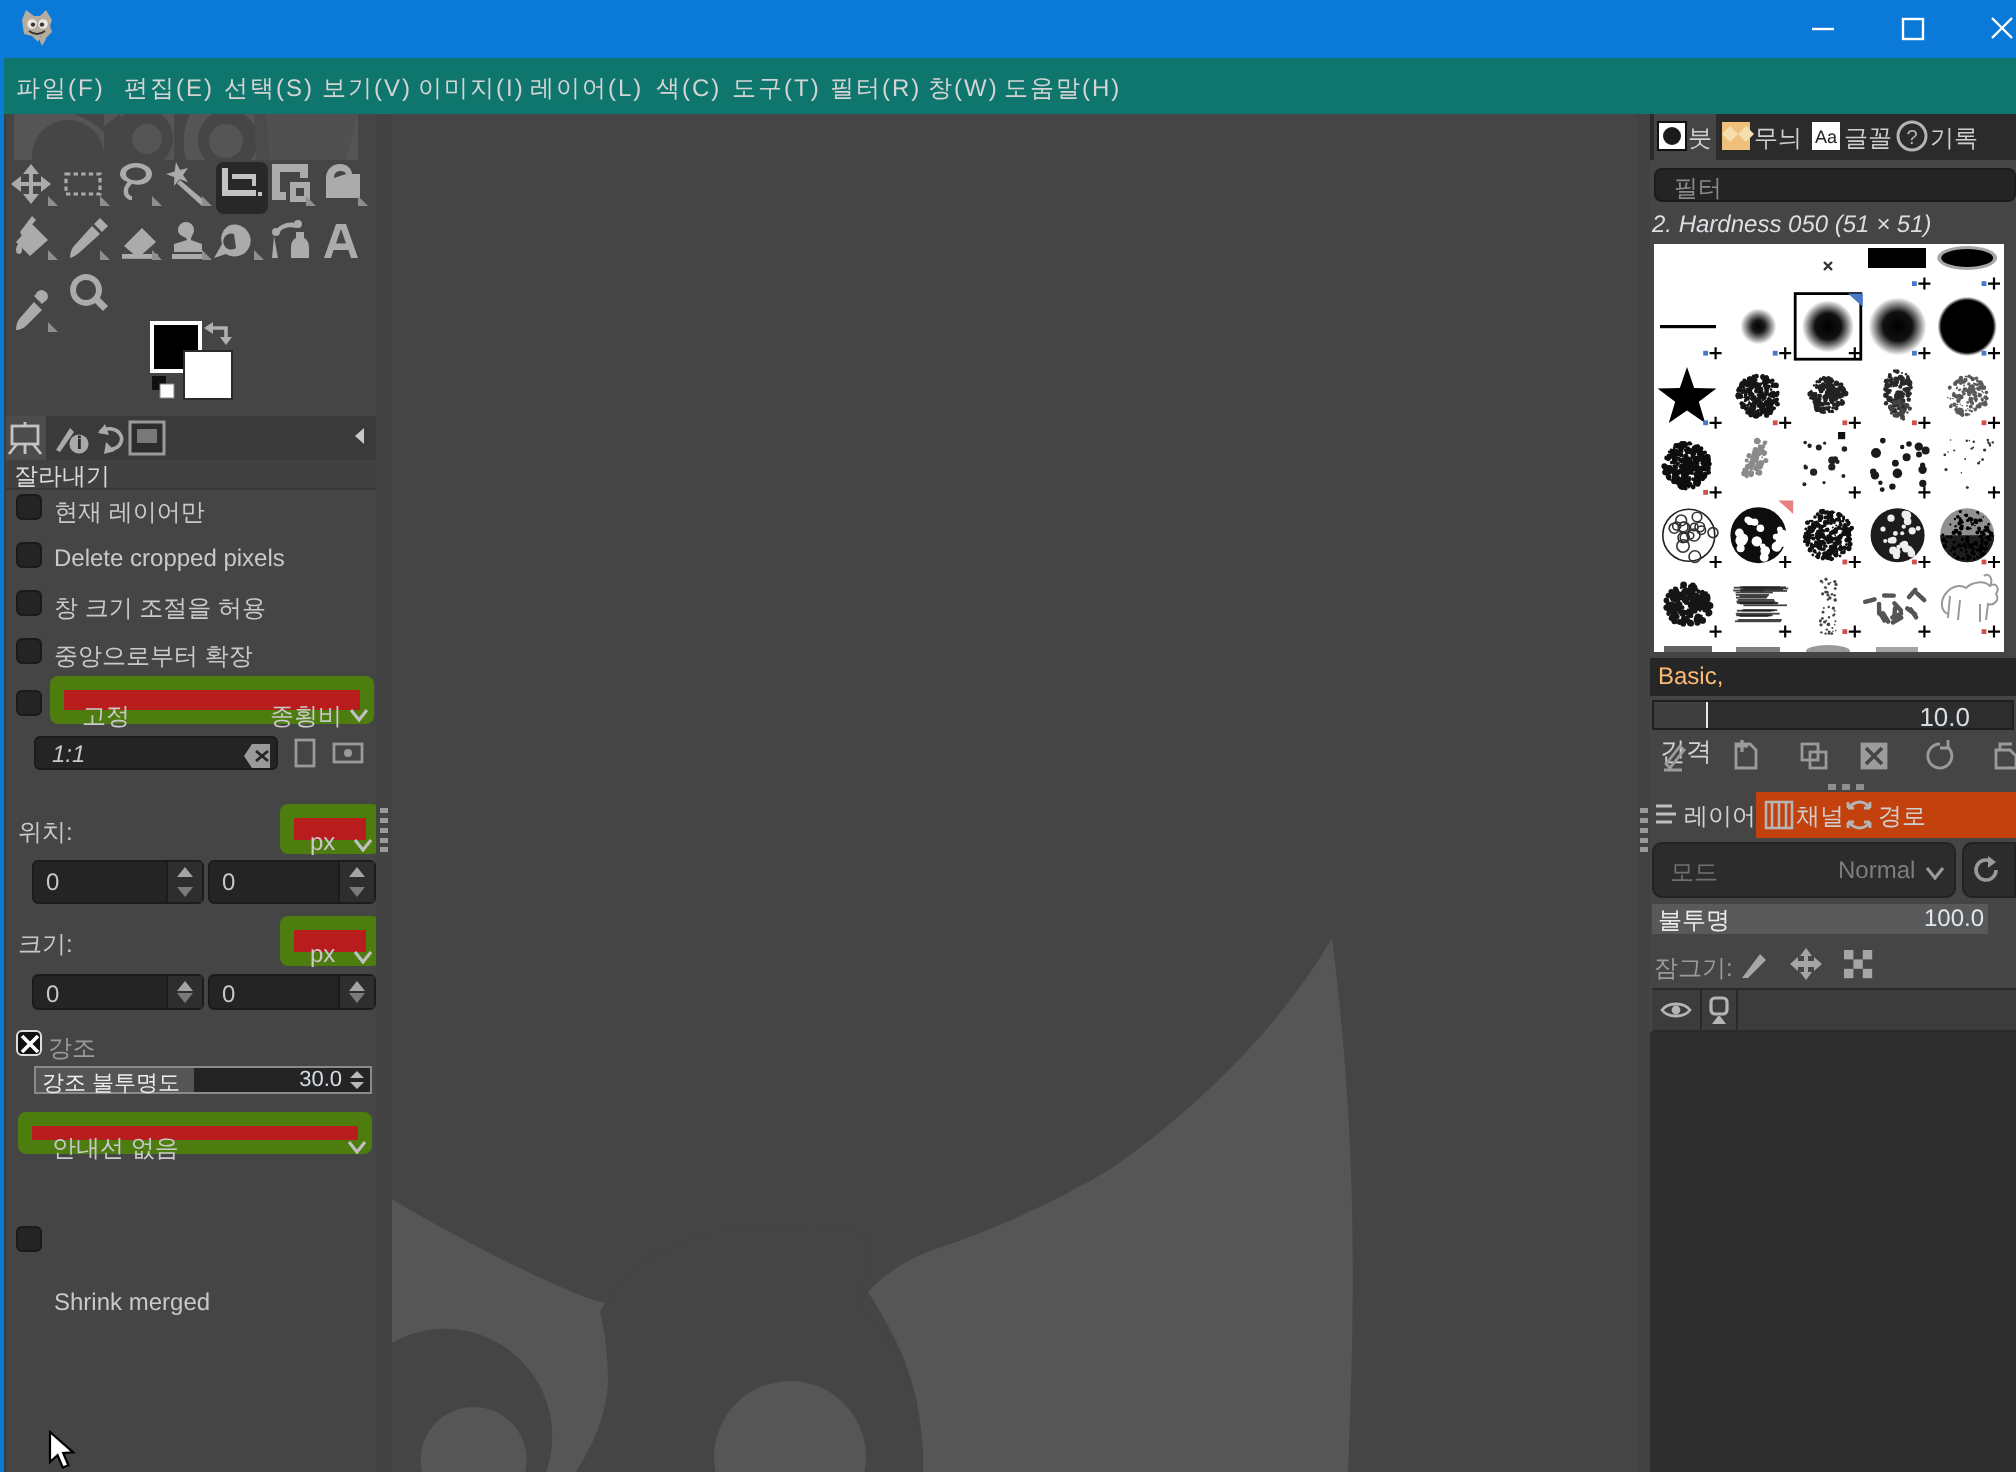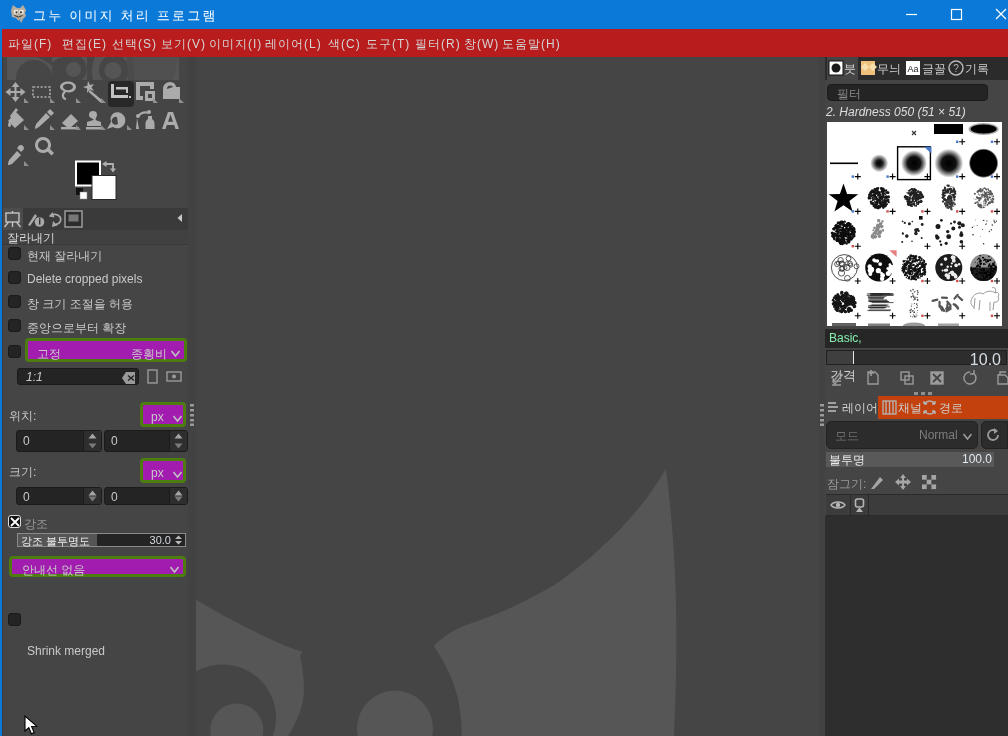--- a/index.html
+++ b/index.html
@@ -2,39 +2,38 @@
 <html><head>
 <meta charset="utf-8">
 <style>
 html,body{margin:0;padding:0;}
 body{width:1008px;height:736px;overflow:hidden;background:#454545;
   font-family:"Liberation Sans",sans-serif;}
 #win{position:absolute;left:0;top:0;width:1008px;height:736px;}
 .abs{position:absolute;}
 #titlebar{left:0;top:0;width:1008px;height:29px;background:#0b79d8;}
 #title{left:33px;top:7px;font-size:13px;color:#fff;white-space:nowrap;letter-spacing:2.2px;}
-#menubar{left:0;top:29px;width:1008px;height:28px;background:#b91c1c;border-bottom:1px solid #3d3d3d;}
+#menubar{left:0;top:29px;width:1008px;height:28px;background:#0f766e;border-bottom:1px solid #3d3d3d;}
 .mi{position:absolute;top:7px;font-size:12px;color:#d4d4d4;white-space:nowrap;letter-spacing:1px;}
 #blueedge{left:0;top:29px;width:2px;height:707px;background:#0b79d8;}
 #leftdock{left:2px;top:57px;width:186px;height:679px;background:#454545;}
 #lsplit{left:188px;top:57px;width:8px;height:679px;background:#424242;}
 #canvas{left:196px;top:57px;width:623px;height:679px;background:#454545;overflow:hidden;}
 #rsplit{left:819px;top:57px;width:6px;height:679px;background:#424242;}
 #rightdock{left:825px;top:57px;width:183px;height:679px;background:#454545;}
 .lbl{position:absolute;font-size:12px;color:#c9c9c9;white-space:nowrap;}
 .chk{position:absolute;width:13px;height:13px;background:#242424;border-radius:3px;border:1px solid #1a1a1a;box-sizing:border-box;}
-.dd{position:absolute;background:#a21caf;border:3px solid #4d7c0f;border-radius:4px;box-sizing:border-box;padding-left:36px;}
+.dd{position:absolute;background:#b91c1c;border:7px solid #4d7c0f;border-radius:4px;box-sizing:border-box;padding-left:36px;}
 .entry{position:absolute;background:#242424;border:1px solid #1b1b1b;border-radius:3px;box-sizing:border-box;}
 .ddarrow{position:absolute;width:9px;height:9px;}
 </style>
 </head>
 <body>
 <div id="win">
   <div id="titlebar" class="abs"></div>
-  <div id="title" class="abs">그누 이미지 처리 프로그램</div>
   <div id="menubar" class="abs">
     <span class="mi" style="left:8px">파일(F)</span>
     <span class="mi" style="left:62px">편집(E)</span>
     <span class="mi" style="left:112px">선택(S)</span>
     <span class="mi" style="left:161px">보기(V)</span>
     <span class="mi" style="left:209px">이미지(I)</span>
     <span class="mi" style="left:265px">레이어(L)</span>
     <span class="mi" style="left:328px">색(C)</span>
     <span class="mi" style="left:366px">도구(T)</span>
     <span class="mi" style="left:415px">필터(R)</span>
@@ -183,21 +182,21 @@
       </svg>
       <svg class="abs" style="left:171px;top:3px" width="13" height="14" viewBox="0 0 13 14">
           <path d="M9,3 L4.5,7 L9,11 Z" fill="#c9c9c9"></path>
         </svg>
     </div>
     <div class="abs" style="left:0;top:173px;width:186px;height:14px;background:#414141;border-bottom:1px solid #383838">
       <span style="position:absolute;left:5px;top:0;font-size:12px;font-weight:normal;color:#dadada">잘라내기</span>
     </div>
 
     <div class="chk" style="left:6px;top:190px"></div>
-      <span class="lbl" style="left:25px;top:191px">현재 잘라내기</span>
+      <span class="lbl" style="left:25px;top:191px">현재 레이어만</span>
     <div class="chk" style="left:6px;top:214px"></div>
       <span class="lbl" style="left:25px;top:215px">Delete cropped pixels</span>
     <div class="chk" style="left:6px;top:238px"></div>
       <span class="lbl" style="left:25px;top:239px">창 크기 조절을 허용</span>
     <div class="chk" style="left:6px;top:262px"></div>
       <span class="lbl" style="left:25px;top:263px">중앙으로부터 확장</span>
     <div class="chk" style="left:6px;top:288px"></div>
     <div class="dd" style="left:23px;top:281px;width:162px;height:24px">
       <span class="lbl" style="left:9px;top:5px">고정</span>
       <span class="lbl" style="left:103px;top:5px">종횡비</span>
@@ -325,21 +324,21 @@
         <rect x="81" y="4" width="14" height="14" fill="#fff"></rect>
         <text x="82.5" y="14.5" font-size="9" fill="#222" font-family="Liberation Sans">Aa</text>
         <circle cx="131" cy="11" r="7" fill="none" stroke="#b5b5b5" stroke-width="1.5"></circle>
         <text x="128.2" y="14.8" font-size="10" fill="#b5b5b5" font-family="Liberation Sans">?</text>
       </svg>
       <span class="lbl" style="left:19px;top:4px;color:#cfcfcf">붓</span>
       <span class="lbl" style="left:52px;top:4px;color:#cfcfcf">무늬</span>
       <span class="lbl" style="left:97px;top:4px;color:#cfcfcf">글꼴</span>
       <span class="lbl" style="left:140px;top:4px;color:#cfcfcf">기록</span>
     </div>
-    <div class="entry" style="left:2px;top:27px;width:161px;height:17px;border-radius:4px">
+    <div class="entry" style="left:2px;top:27px;width:181px;height:17px;border-radius:4px">
       <span class="lbl" style="left:9px;top:1px;color:#8a8a8a">필터</span>
     </div>
     <span class="lbl" style="left:1px;top:48px;font-style:italic;color:#dcdee2">2. Hardness 050 (51 × 51)</span>
 
     <div class="abs" style="left:2px;top:65px;width:175px;height:204px;background:#ffffff;overflow:hidden">
       <svg width="175" height="204" viewBox="0 0 175 204">
           <defs>
 <radialGradient id="soft1">
               <stop offset="0%" stop-color="#000"></stop>
               <stop offset="35%" stop-color="#1a1a1a"></stop>
@@ -2376,26 +2375,26 @@
           <rect x="94.2" y="192.60000000000002" width="2.4" height="2.4" fill="#d05050"></rect>
           <path d="M97.4,193.8 L103.4,193.8 M100.4,190.8 L100.4,196.8" stroke="#000" stroke-width="1.1"></path>
           <path d="M132.2,193.8 L138.2,193.8 M135.2,190.8 L135.2,196.8" stroke="#000" stroke-width="1.1"></path>
           <rect x="163.8" y="192.60000000000002" width="2.4" height="2.4" fill="#d05050"></rect>
           <path d="M167.0,193.8 L173.0,193.8 M170.0,190.8 L170.0,196.8" stroke="#000" stroke-width="1.1"></path>
           <path d="M104.4,24.8 L104.4,31.5 L97,24.8 Z" fill="#4878c8"></path>
           <path d="M69.6,128.2 L69.6,135 L62.2,128.2 Z" fill="#e88080"></path>
         </svg>
     </div>
     <div class="abs" style="left:0;top:272px;width:183px;height:19px;background:#262626">
-      <span class="lbl" style="left:4px;top:2px;color:#86efac">Basic,</span>
+      <span class="lbl" style="left:4px;top:2px;color:#fdba74">Basic,</span>
     </div>
     <div class="abs" style="left:1px;top:293px;width:181px;height:15px;background:#2d2d2d;border:1px solid #1f1f1f;box-sizing:border-box">
       <div class="abs" style="left:0;top:0;width:26px;height:13px;background:#3f3f3f;border-right:1px solid #e8e8e8"></div>
       <span class="abs" style="left:3px;top:16px;font-size:13px;color:#d2d2d2">간격</span>
-      <span class="abs" style="right:5px;top:0;font-size:16px;color:#d7dde4">10.0</span>
+      <span class="abs" style="right:21px;top:0;font-size:13px;color:#d7dde4">10.0</span>
     </div>
 
     <svg class="abs" style="left:0;top:312px" width="183" height="18" viewBox="0 0 183 18">
       <g stroke="#9b9b9b" stroke-width="1.4" fill="none">
         <path d="M8,13 L15,4 L17,6 L10,15 Z M7,16 L16,16"></path>
         <path d="M43,3 L50,3 L53,6 L53,15 L43,15 Z"></path>
           <path d="M46,1 L46,7 M43,4 L49,4" stroke-width="1.6"></path>
         <rect x="76" y="3" width="8" height="8"></rect>
           <rect x="80" y="7" width="8" height="8"></rect>
         <rect x="106" y="3" width="12" height="12" fill="#9b9b9b"></rect>

